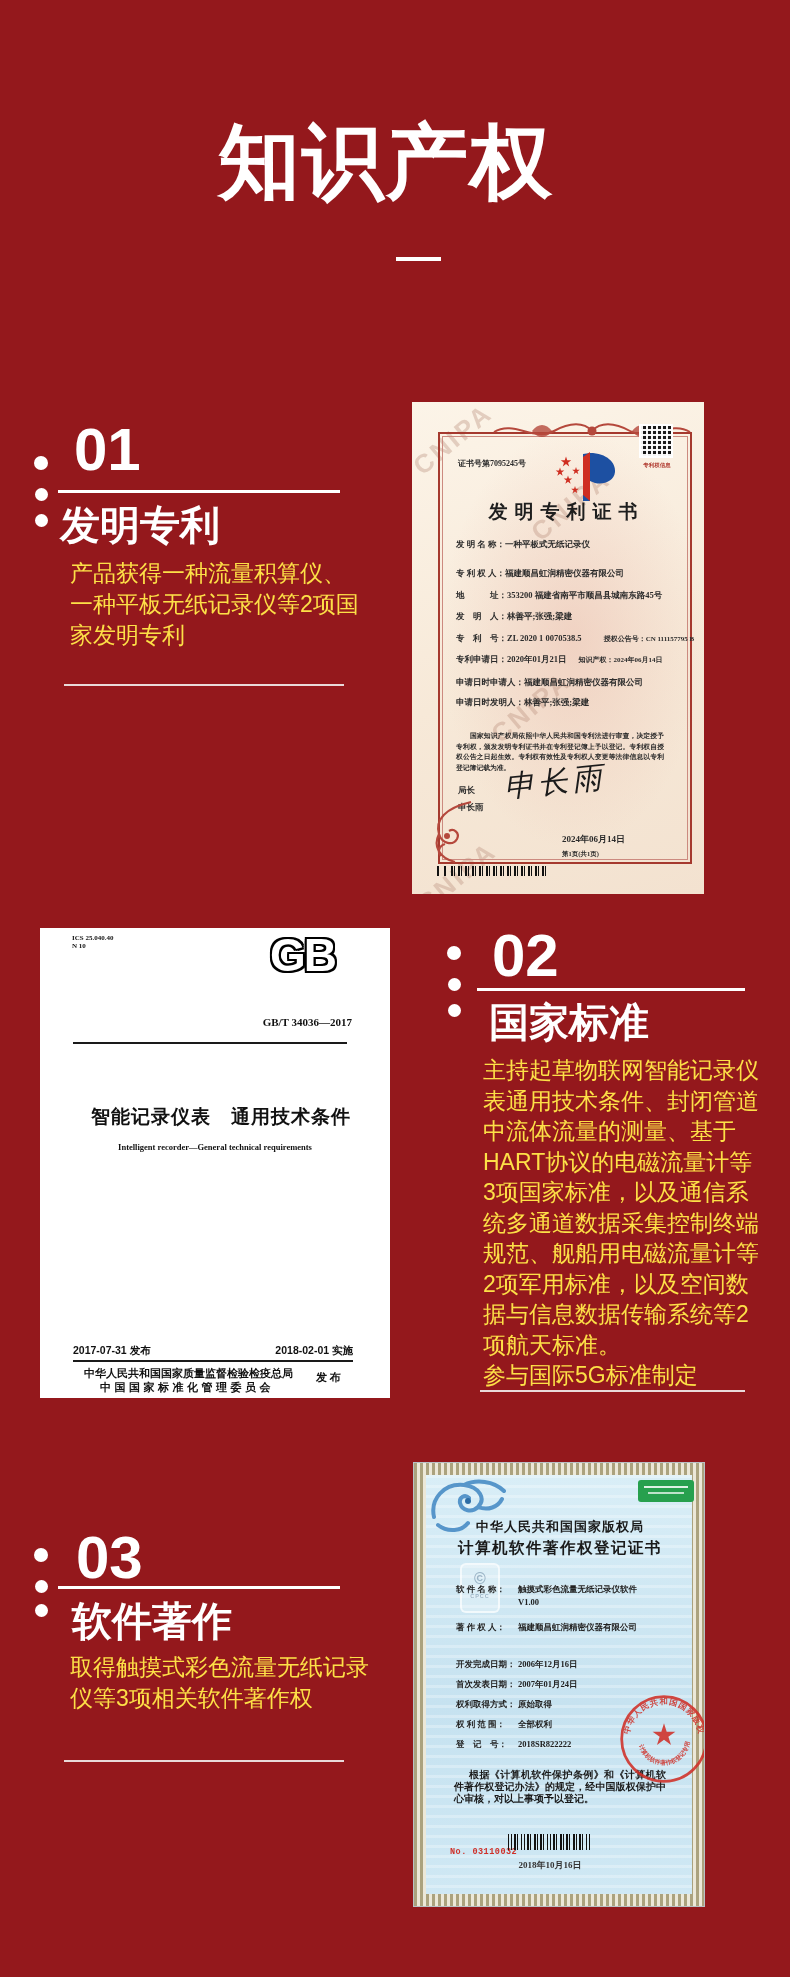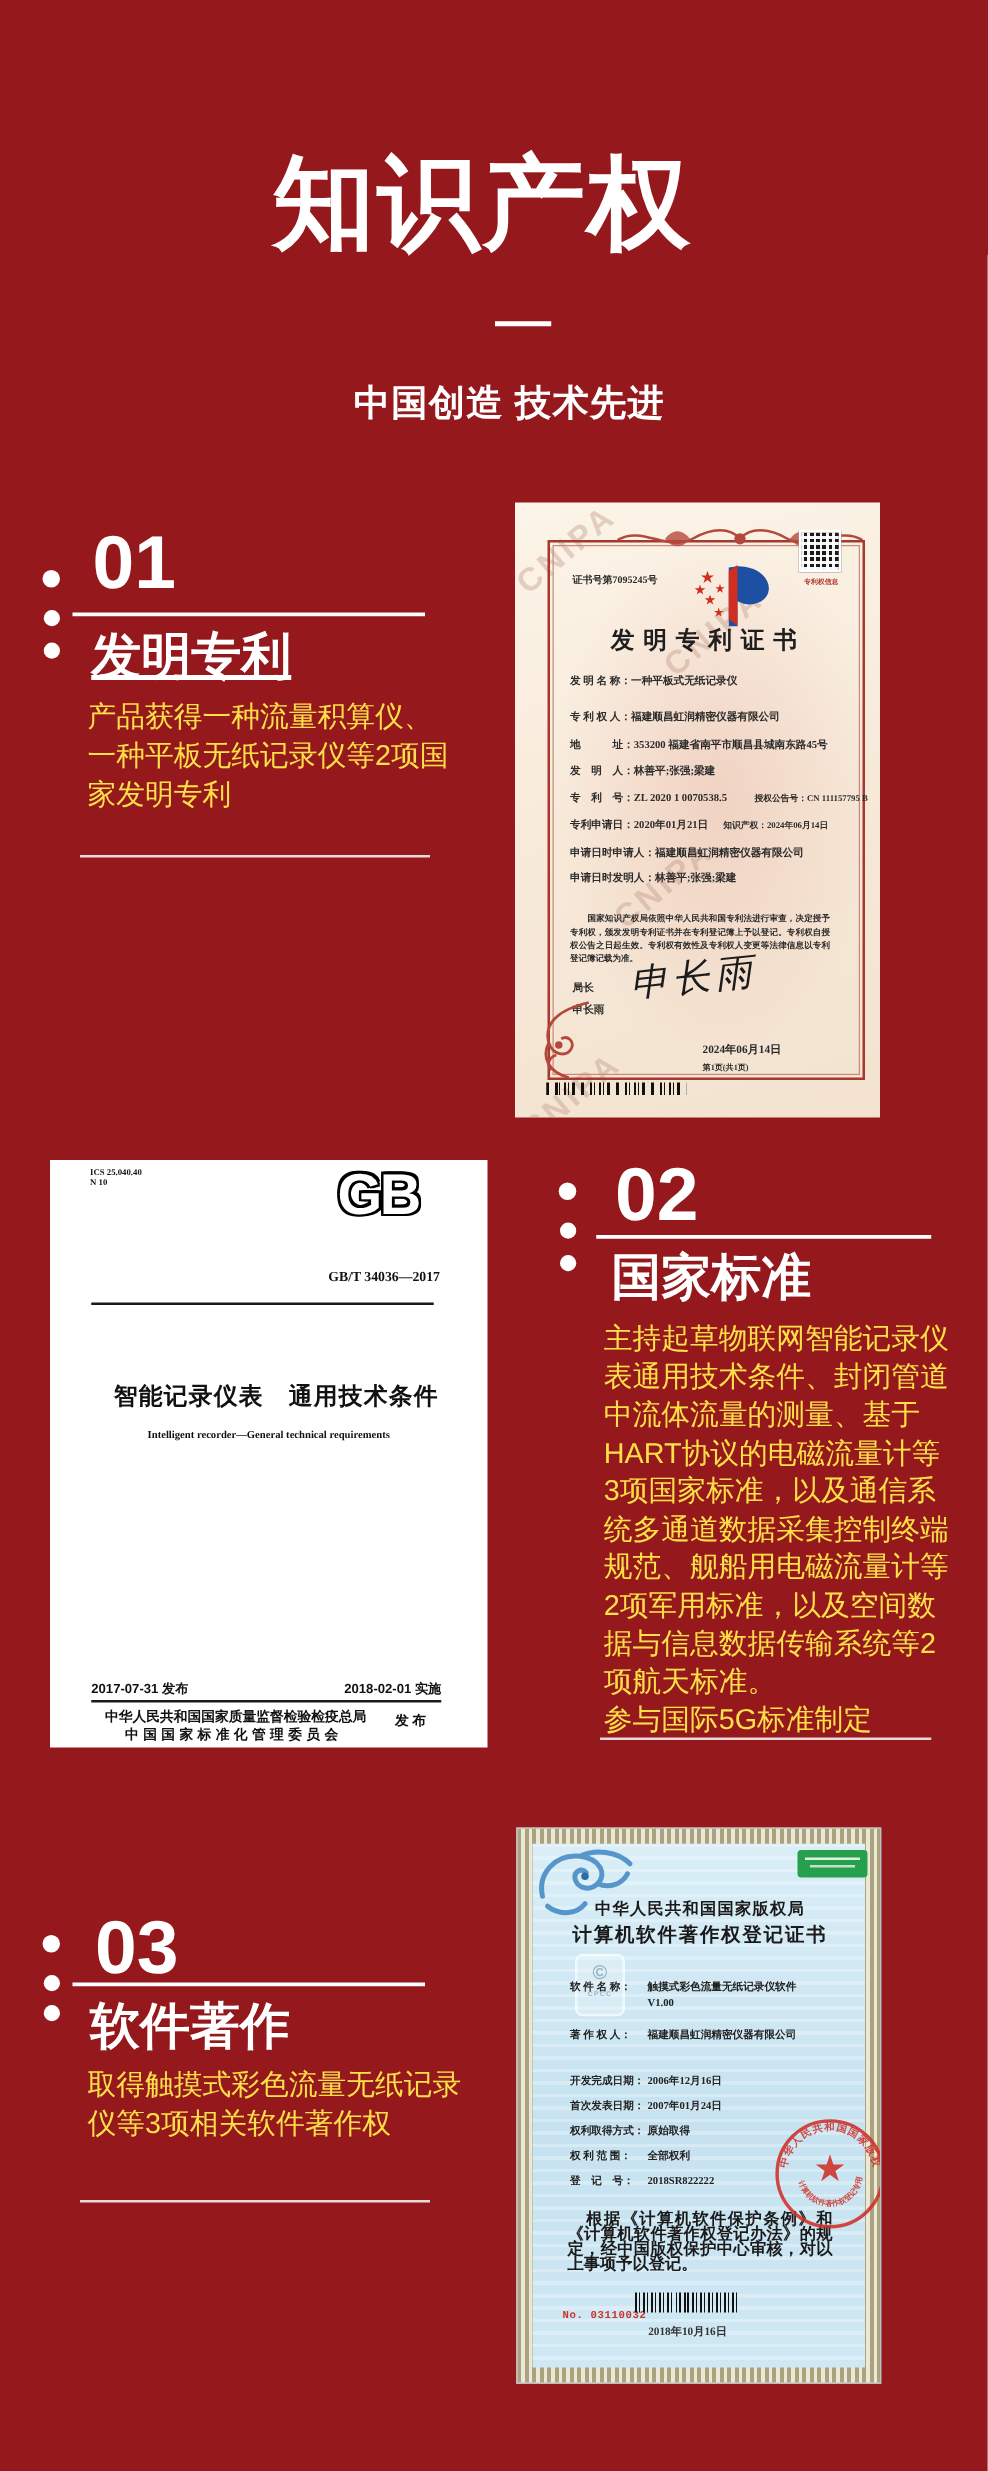--- a/index.html
+++ b/index.html
@@ -88,45 +88,44 @@
   .sw-badge::before{content:'';position:absolute;left:6px;top:6px;width:44px;height:2px;background:rgba(255,255,255,.85);}
   .sw-badge::after{content:'';position:absolute;left:10px;top:12px;width:36px;height:2px;background:rgba(255,255,255,.7);}
   .sw-cpcc{left:46px;top:100px;width:36px;height:46px;border:2px solid rgba(255,255,255,.65);
      border-radius:6px;background:rgba(255,255,255,.22);text-align:center;
      color:rgba(110,140,165,.6);font-weight:bold;}
   .sw-cpcc .c{font-size:16px;line-height:28px;}
   .sw-cpcc .t{font-size:5.5px;letter-spacing:1px;}
   .swfield{position:absolute;left:42px;font-size:8.5px;font-weight:bold;white-space:nowrap;
            font-family:"Liberation Serif",serif;color:#222;}
   .swfield .lbl{display:inline-block;width:62px;}
-  .sw-para{left:40px;top:306px;width:212px;font-size:13px;line-height:12px;text-align:justify;
+  .sw-para{left:40px;top:306px;width:212px;font-size:10px;line-height:12px;text-align:justify;
            text-indent:15px;font-weight:bold;}
   .sw-serial{left:36px;top:384px;font-family:"Liberation Mono",monospace;font-size:8.5px;
              font-weight:bold;color:#d03028;letter-spacing:.5px;}
   .sw-barcode{left:94px;top:371px;width:84px;height:16px;
      background:repeating-linear-gradient(90deg,#111 0 1.5px,transparent 1.5px 3px,#111 3px 4px,transparent 4px 6.5px);}
   .sw-date{left:90px;top:396px;width:92px;text-align:center;font-size:9px;font-weight:bold;color:#333;}
   .sw-seal{left:204px;top:230px;width:92px;height:92px;opacity:.88;}
 </style>
 </head>
 <body>
 
 <div class="page">
 
   <div class="abs main-title">知识产权</div>
   <div class="abs title-divider"></div>
-  <div class="abs subtitle">中国创造  技术先进</div>
 
   <div>
     <span class="dot" style="left:34px;top:456px;"></span>
     <span class="dot" style="left:35px;top:488px;width:13px;height:13px;"></span>
     <span class="dot" style="left:35px;top:514px;width:13px;height:13px;"></span>
     <div class="abs sec-num" style="left:74px;top:420px;">01</div>
     <div class="abs sec-line" style="left:58px;top:490px;width:282px;"></div>
-    <div class="abs sec-head" style="left:73px;top:505px;text-decoration:underline;">发明专利</div>
+    <div class="abs sec-head" style="left:60px;top:505px;">发明专利</div>
     <div class="abs sec-body" style="left:70px;top:558px;width:292px;">产品获得一种流量积算仪、一种平板无纸记录仪等2项国家发明专利</div>
     <div class="abs end-line" style="left:64px;top:684px;width:280px;"></div>
   </div>
 
   <div class="abs patent">
     <span class="wm" style="left:-6px;top:22px;">CNIPA</span>
     <span class="wm" style="left:112px;top:88px;">CNIPA</span>
     <span class="wm" style="left:72px;top:290px;">CNIPA</span>
     <span class="wm" style="left:-2px;top:460px;">CNIPA</span>
 

